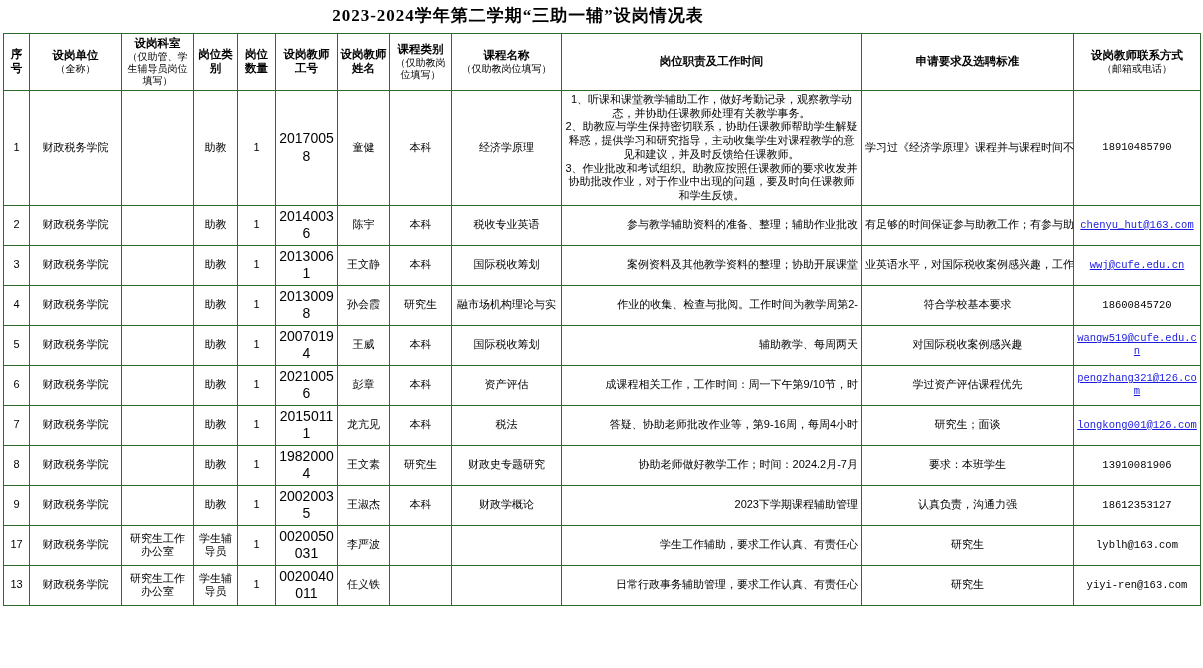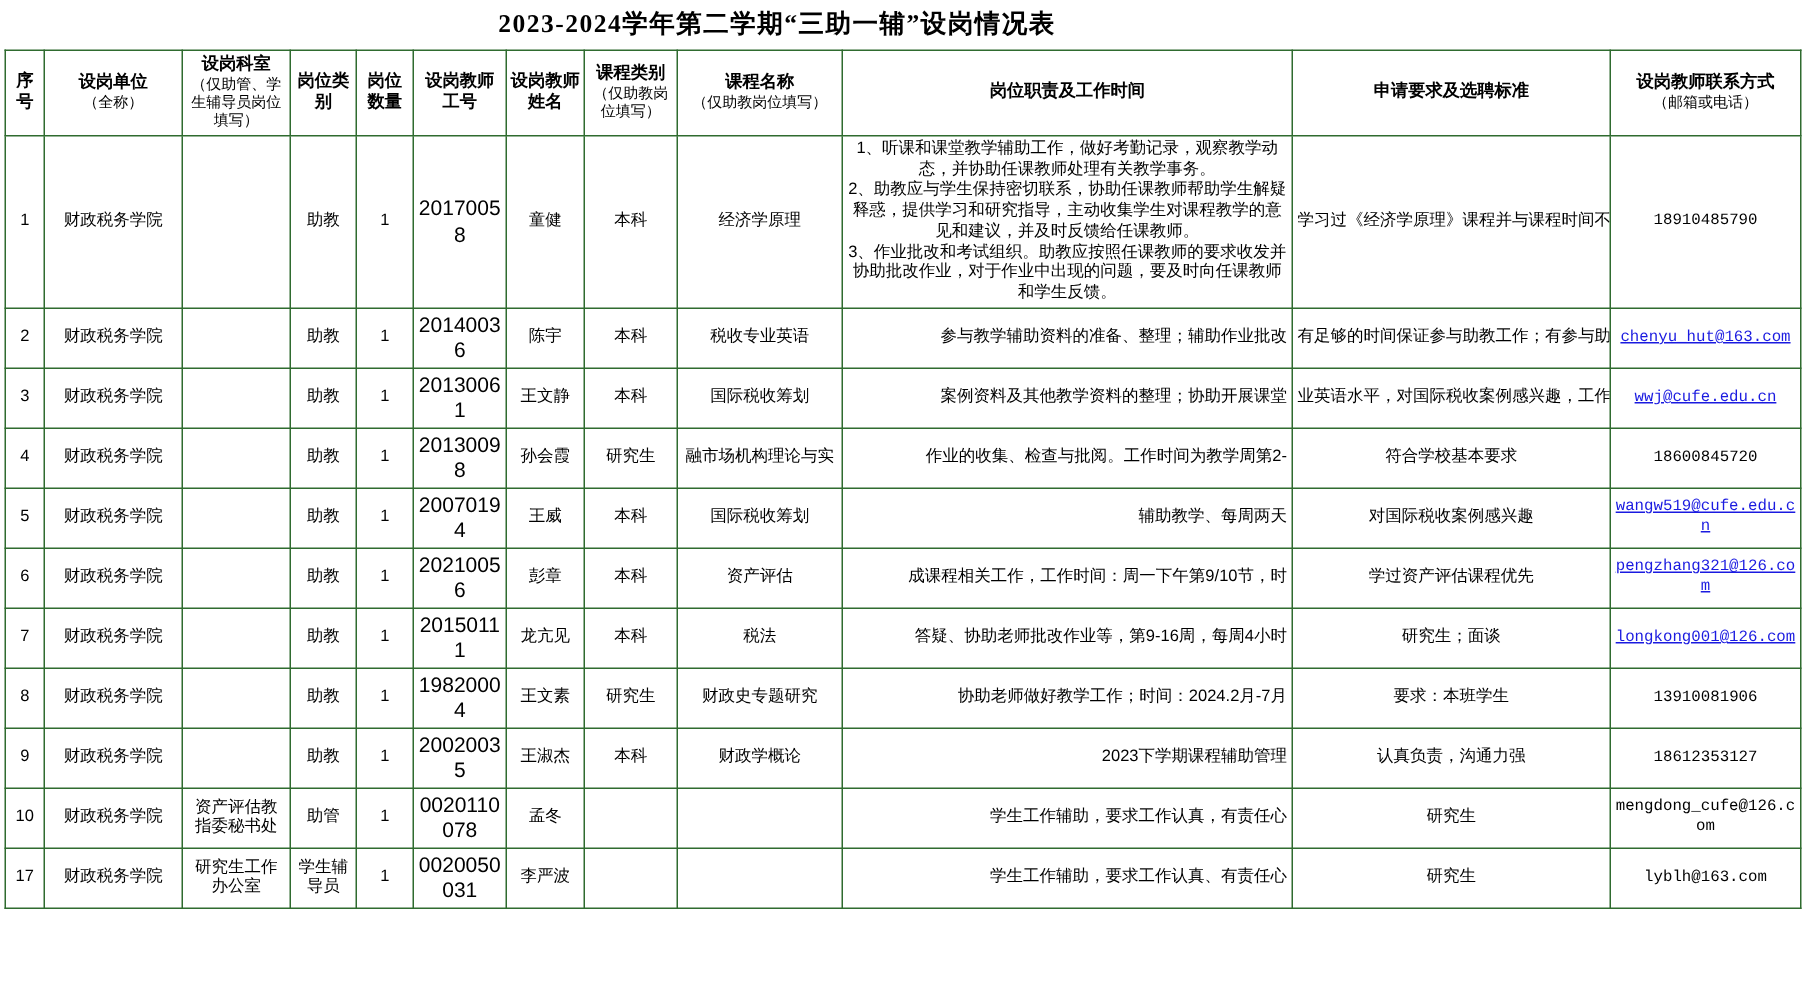--- a/index.html
+++ b/index.html
@@ -290,43 +290,43 @@
           <td>1</td>
           <td class="idcode">20020035</td>
           <td>王淑杰</td>
           <td>本科</td>
           <td>财政学概论</td>
           <td class="duty center nowrap-cell">2023下学期课程辅助管理</td>
           <td class="nowrap-cell">认真负责，沟通力强</td>
           <td class="contact">18612353127</td>
         </tr>
         <tr>
-          <td>10</td>
-          <td>财政税务学院</td>
-          <td>资产评估教指委秘书处</td>
-          <td>助管</td>
-          <td>1</td>
-          <td class="idcode">0020110078</td>
-          <td>孟冬</td>
-          <td></td>
-          <td></td>
-          <td class="duty center nowrap-cell">学生工作辅助，要求工作认真，有责任心</td>
-          <td class="nowrap-cell">研究生</td>
-          <td class="contact">mengdong_cufe@126.com</td>
-        </tr>
-        <tr>
           <td>17</td>
           <td>财政税务学院</td>
           <td>研究生工作办公室</td>
           <td>学生辅导员</td>
           <td>1</td>
           <td class="idcode">0020050031</td>
           <td>李严波</td>
           <td></td>
           <td></td>
           <td class="duty center nowrap-cell">学生工作辅助，要求工作认真、有责任心</td>
           <td class="nowrap-cell">研究生</td>
           <td class="contact">lyblh@163.com</td>
         </tr>
+        <tr>
+          <td>13</td>
+          <td>财政税务学院</td>
+          <td>研究生工作办公室</td>
+          <td>学生辅导员</td>
+          <td>1</td>
+          <td class="idcode">0020040011</td>
+          <td>任义铁</td>
+          <td></td>
+          <td></td>
+          <td class="duty center nowrap-cell">日常行政事务辅助管理，要求工作认真、有责任心</td>
+          <td class="nowrap-cell">研究生</td>
+          <td class="contact">yiyi-ren@163.com</td>
+        </tr>
       </tbody>
   </table>
 
 </div>
 
 </body></html>

